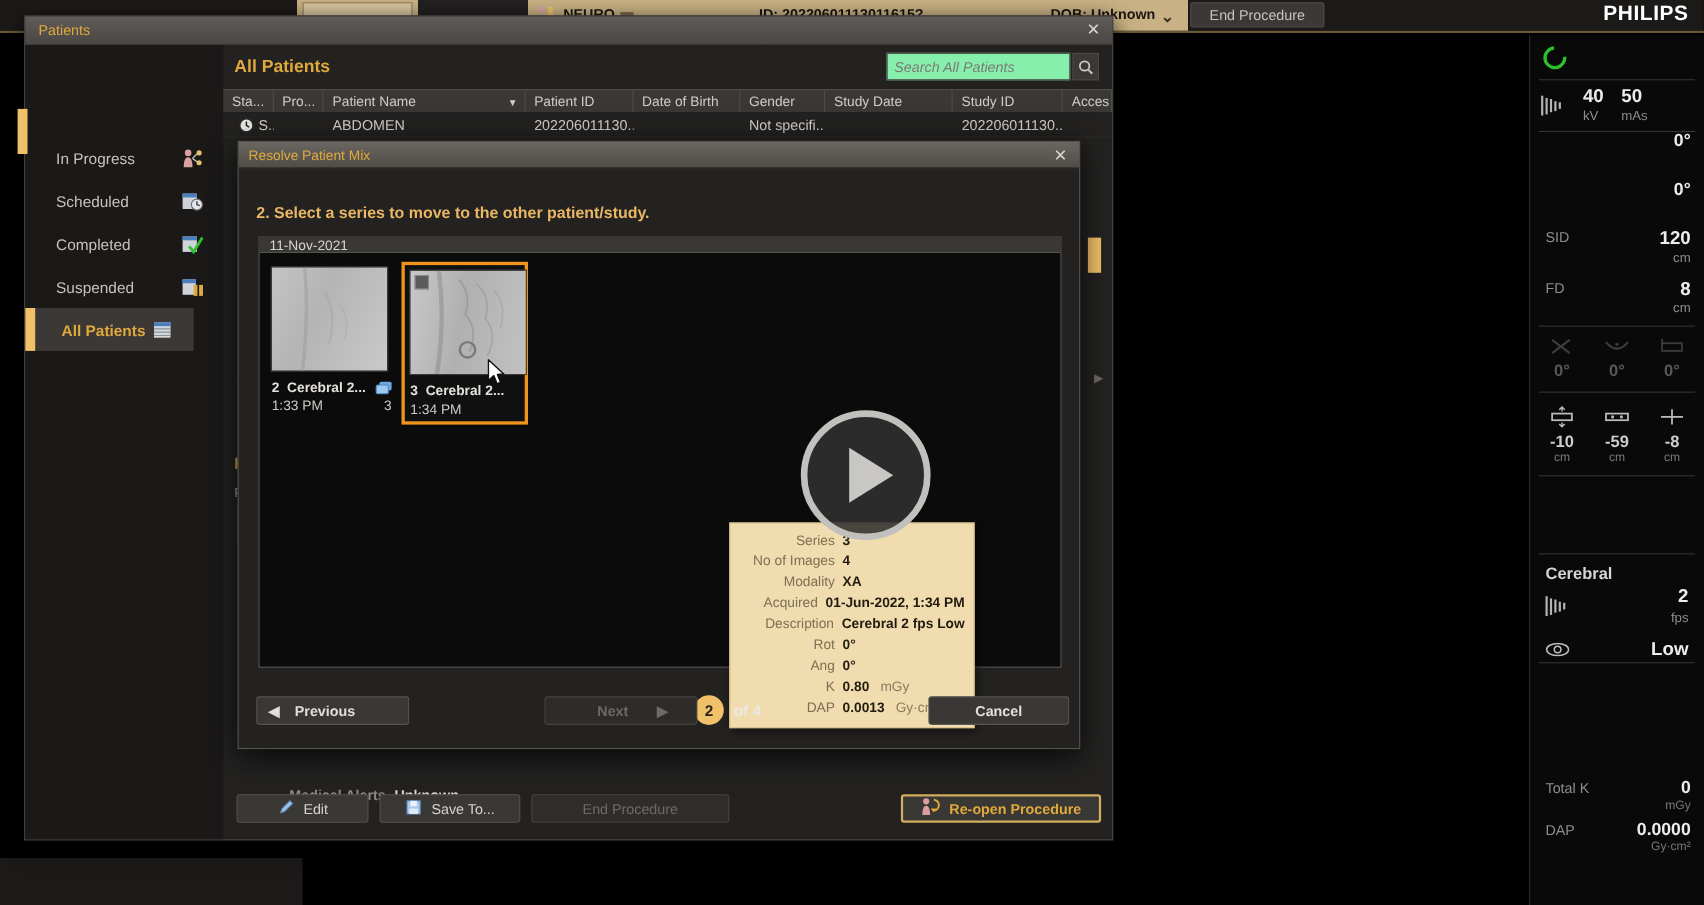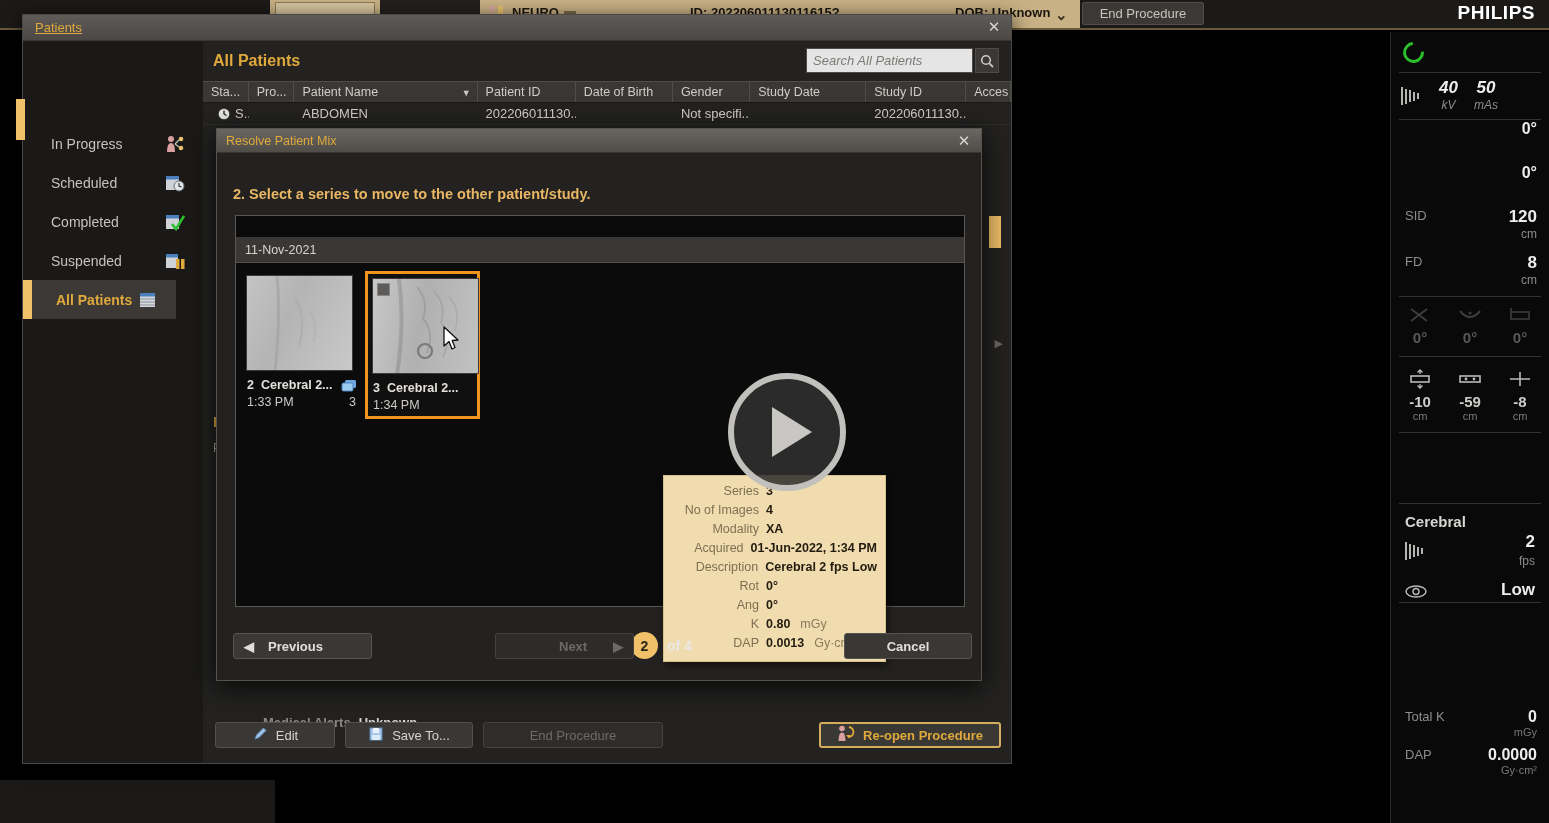--- a/index.html
+++ b/index.html
@@ -76,21 +76,21 @@
     transform: rotate(40deg);
   }
   .kv-row {
     height: 46px; display: flex; align-items: center;
     padding-left: 10px; gap: 16px;
   }
   .beam-ic { width: 22px; height: 18px; position: relative; opacity: .85; }
   .beam-ic i {
     position: absolute; top: 0; width: 2px; background: #d4d2cf; display: block;
   }
-  .valbox { text-align: center; font-style: italic; }
+  .valbox { text-align: left; }
   .val-big { color: #ededed; font-size: 17px; font-weight: bold; line-height: 1; }
   .val-unit { color: #8e8d8b; font-size: 12px; line-height: 1.5; }
   .ang-row { height: 44px; display: flex; align-items: flex-start; justify-content: flex-end; padding-right: 12px; }
   .ang-val { color: #ededed; font-size: 16px; font-weight: bold; }
   .sid-row {
     height: 46px; display: flex; align-items: flex-start;
     justify-content: space-between; padding: 4px 12px 0 14px;
   }
   .sid-lbl { color: #8e8d8b; font-size: 13px; }
   .sid-rt { text-align: right; }
@@ -122,21 +122,21 @@
     position: absolute; left: 22px; top: 14px; width: 990px; height: 750px;
     background: #232221; border: 1px solid #4a4745;
     box-shadow: 0 4px 18px rgba(0,0,0,.75);
   }
   .pwin-title {
     height: 26px;
     background: linear-gradient(#5e5b58, #4a4745);
     border-bottom: 1px solid #393633;
     display: flex; align-items: center; position: relative;
   }
-  .pwin-title-txt { color: #e0a93c; font-size: 13px; padding-left: 12px; text-decoration: underline; }
+  .pwin-title-txt { color: #e0a93c; font-size: 13px; padding-left: 12px; }
   .win-x {
     position: absolute; right: 8px; top: 3px; width: 18px; height: 18px;
     color: #d8d5d1; font-size: 15px; display: flex;
     align-items: center; justify-content: center; cursor: pointer;
   }
   .pwin-body { position: absolute; left: 0; top: 26px; right: 0; bottom: 0; }
 
   .plist-sidebar {
     position: absolute; left: 0; top: 0; width: 180px; bottom: 0;
     background: #1a1918;
@@ -164,21 +164,21 @@
 
   .plist-main { position: absolute; left: 180px; top: 0; right: 0; bottom: 0; }
   .plist-head {
     height: 40px; position: relative; display: flex; align-items: center;
   }
   .plist-head-title {
     color: #e0a93c; font-size: 16px; font-weight: bold; padding-left: 10px;
   }
   .searchbox {
     position: absolute; right: 38px; top: 7px; width: 167px; height: 25px;
-    background: #e5e5e5; border: 1px solid #4d4a47;
+    background: #86efac; border: 1px solid #4d4a47;
     color: #7d7a76; font-size: 13px; font-style: italic;
     padding: 3px 6px; display: flex; align-items: center;
   }
   .search-btn {
     position: absolute; right: 12px; top: 7px; width: 24px; height: 25px;
     background: #3b3836; border: 1px solid #4d4a47;
     display: flex; align-items: center; justify-content: center;
   }
   .thead {
     display: flex; height: 22px; background: #3a3835;
@@ -258,23 +258,23 @@
   .rdlg-title-txt { color: #e0a93c; font-size: 12.5px; padding-left: 9px; }
   .rdlg-instr {
     position: absolute; left: 16px; top: 57px;
     color: #e9b764; font-size: 14.5px; font-weight: bold;
   }
   .series-pane {
     position: absolute; left: 18px; top: 86px; width: 730px; height: 392px;
     background: #0b0b0b; border: 1px solid #5b5854;
   }
   .series-daterow {
-    height: 26px; background: #3a3835; border-bottom: 1px solid #55524e;
+    height: 14px; background: #3a3835; border-bottom: 1px solid #55524e;
     display: flex; align-items: center; padding-left: 9px;
-    color: #d7d4cf; font-size: 12.5px; margin-top: 21px;
+    color: #d7d4cf; font-size: 12.5px;
   }
   .thumbs { display: flex; padding: 12px 0 0 10px; gap: 8px; }
   .thumb-cell { width: 115px; position: relative; }
   .thumb-cell.sel {
     border: 3px solid #f0941e; padding: 4px; margin: -4px -4px 0 -4px;
     background: #111010;
   }
   .thumb-img {
     width: 107px; height: 96px; position: relative; overflow: hidden;
     background: #b9b9b9; border: 1px solid #3a3a3a;
@@ -801,21 +801,21 @@
 
     <div class="rdlg-foot">
       <div class="nbtn" style="left:16px;width:139px;justify-content:flex-start">
         <span style="margin:0 14px 0 10px">◀</span>
         <span>Previous</span>
       </div>
       <div class="steptxt">Step</div>
       <div class="stepnum">2</div>
       <div class="stepof">of 4</div>
       <div class="nbtn dis" style="left:278px;width:139px;justify-content:flex-start">
-        <span style="margin-left:63px">Next</span>
+        <span style="margin-left:47px">Next</span>
         <span style="margin-left:26px">▶</span>
       </div>
       <div class="nbtn" style="left:627px;width:128px;justify-content:center">
         <span>Cancel</span>
       </div>
     </div>
   </div>
 
   <div class="playbtn">
     <div class="playtri"></div>

